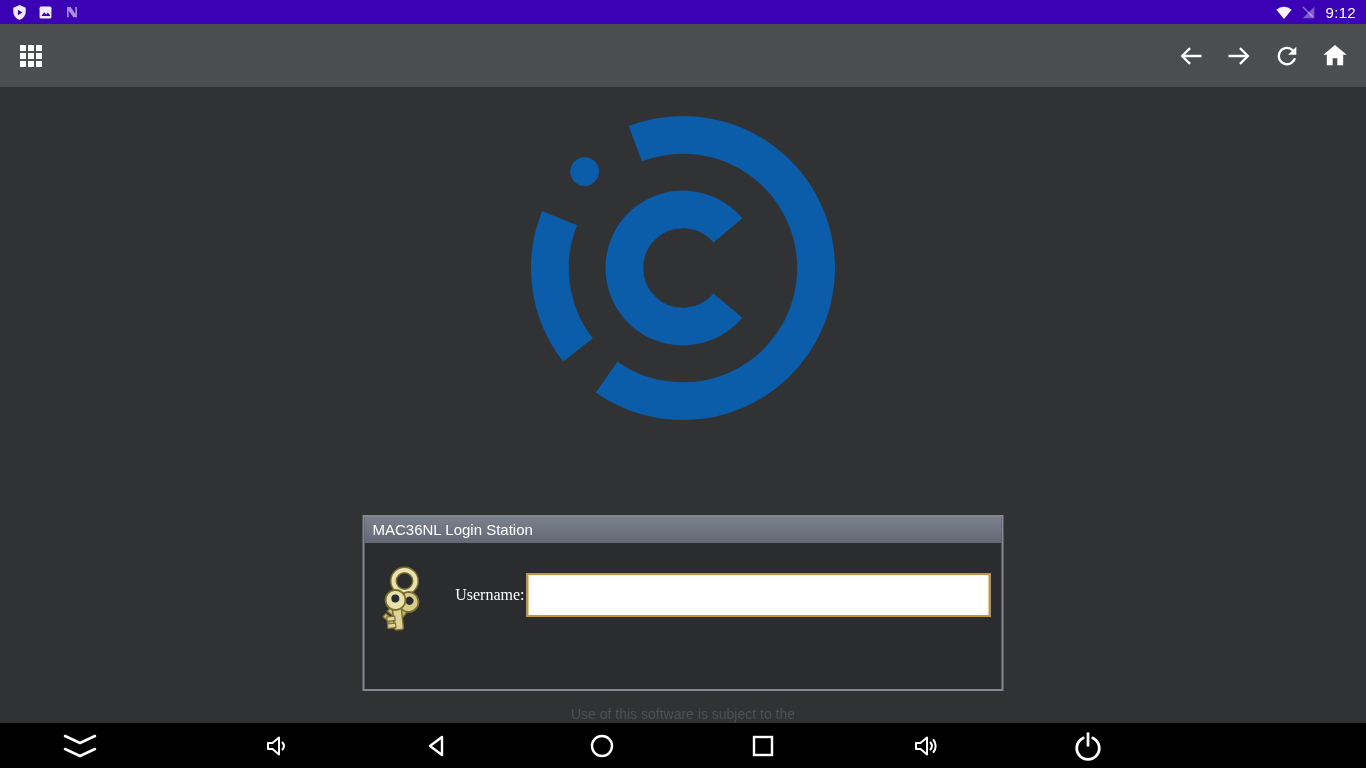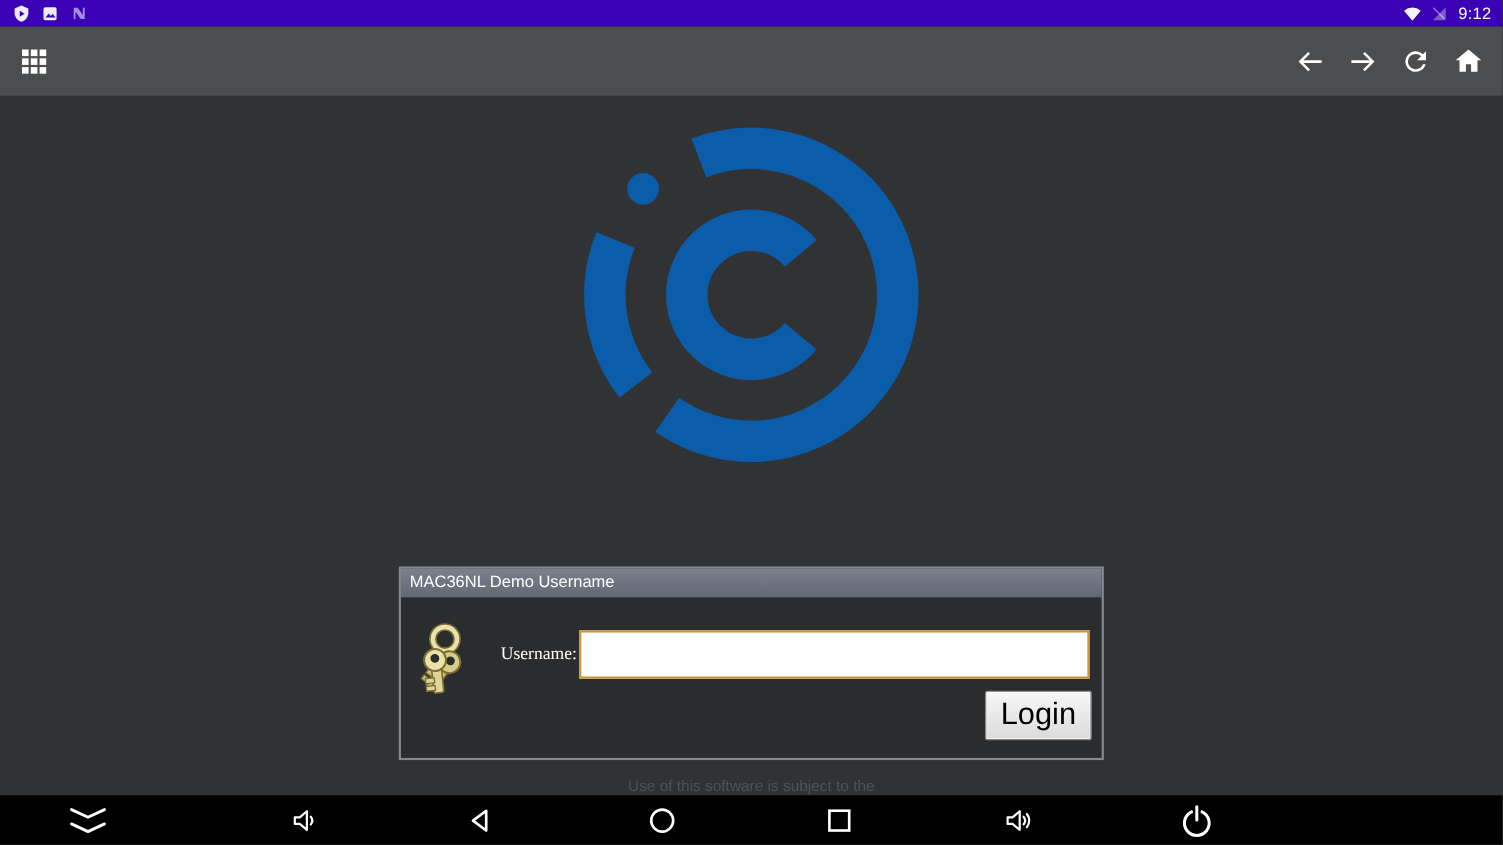--- a/index.html
+++ b/index.html
@@ -155,21 +155,21 @@
       <path d="M -48.0 -125.1 A 134 134 0 1 1 -76.9 109.8"></path>
 
       <path d="M -105.6 82.5 A 134 134 0 0 1 -124.2 -50.2"></path>
 
       <path d="M 45.2 -37.9 A 59 59 0 1 0 45.2 37.9" stroke-width="38"></path>
     </g>
     <circle cx="-99" cy="-97" r="14.5" fill="#0B5CA9"></circle>
   </svg>
 
   <div class="dialog">
-    <div class="dialog-title">MAC36NL Demo Username</div>
+    <div class="dialog-title">MAC36NL Login Station</div>
     <div class="dialog-body">
 
       <svg class="keys" width="56" height="72" viewBox="0 0 56 72">
 
         <circle cx="27" cy="15" r="11" fill="none" stroke="#7A6E33" stroke-width="7"></circle>
         <circle cx="27" cy="15" r="11" fill="none" stroke="#E9E2AE" stroke-width="4"></circle>
 
         <g transform="rotate(38 31 36)">
           <rect x="27" y="42" width="9" height="24" rx="2" fill="#CCBF75" stroke="#7A6E33" stroke-width="1.5"></rect>
           <rect x="20" y="52" width="8" height="4.5" fill="#CCBF75" stroke="#7A6E33" stroke-width="1.2"></rect>
@@ -182,21 +182,20 @@
           <rect x="14" y="40" width="9" height="24" rx="2" fill="#DED398" stroke="#7A6E33" stroke-width="1.5"></rect>
           <rect x="7.5" y="50" width="8" height="4.5" fill="#DED398" stroke="#7A6E33" stroke-width="1.2"></rect>
           <rect x="7.5" y="57" width="8" height="4.5" fill="#DED398" stroke="#7A6E33" stroke-width="1.2"></rect>
           <circle cx="18" cy="34" r="10" fill="#EAE1A8" stroke="#7A6E33" stroke-width="1.8"></circle>
           <circle cx="18" cy="32.5" r="4" fill="#2A2C2E"></circle>
         </g>
       </svg>
 
       <div class="username-label">Username:</div>
       <input class="username-input" type="text" value="" style="">
-      <button class="login-button">Login</button>
     </div>
   </div>
 
   <div class="disclaimer">Use of this software is subject to the</div>
 </div>
 
 <div class="navbar">
   <div class="nav-icon" style="left:80px">
     <svg width="40" height="30" viewBox="0 0 40 30" fill="none" stroke="#ffffff" stroke-width="2.6" stroke-linecap="round" stroke-linejoin="round">
       <path d="M5 5 L20 12 L35 5"></path>

